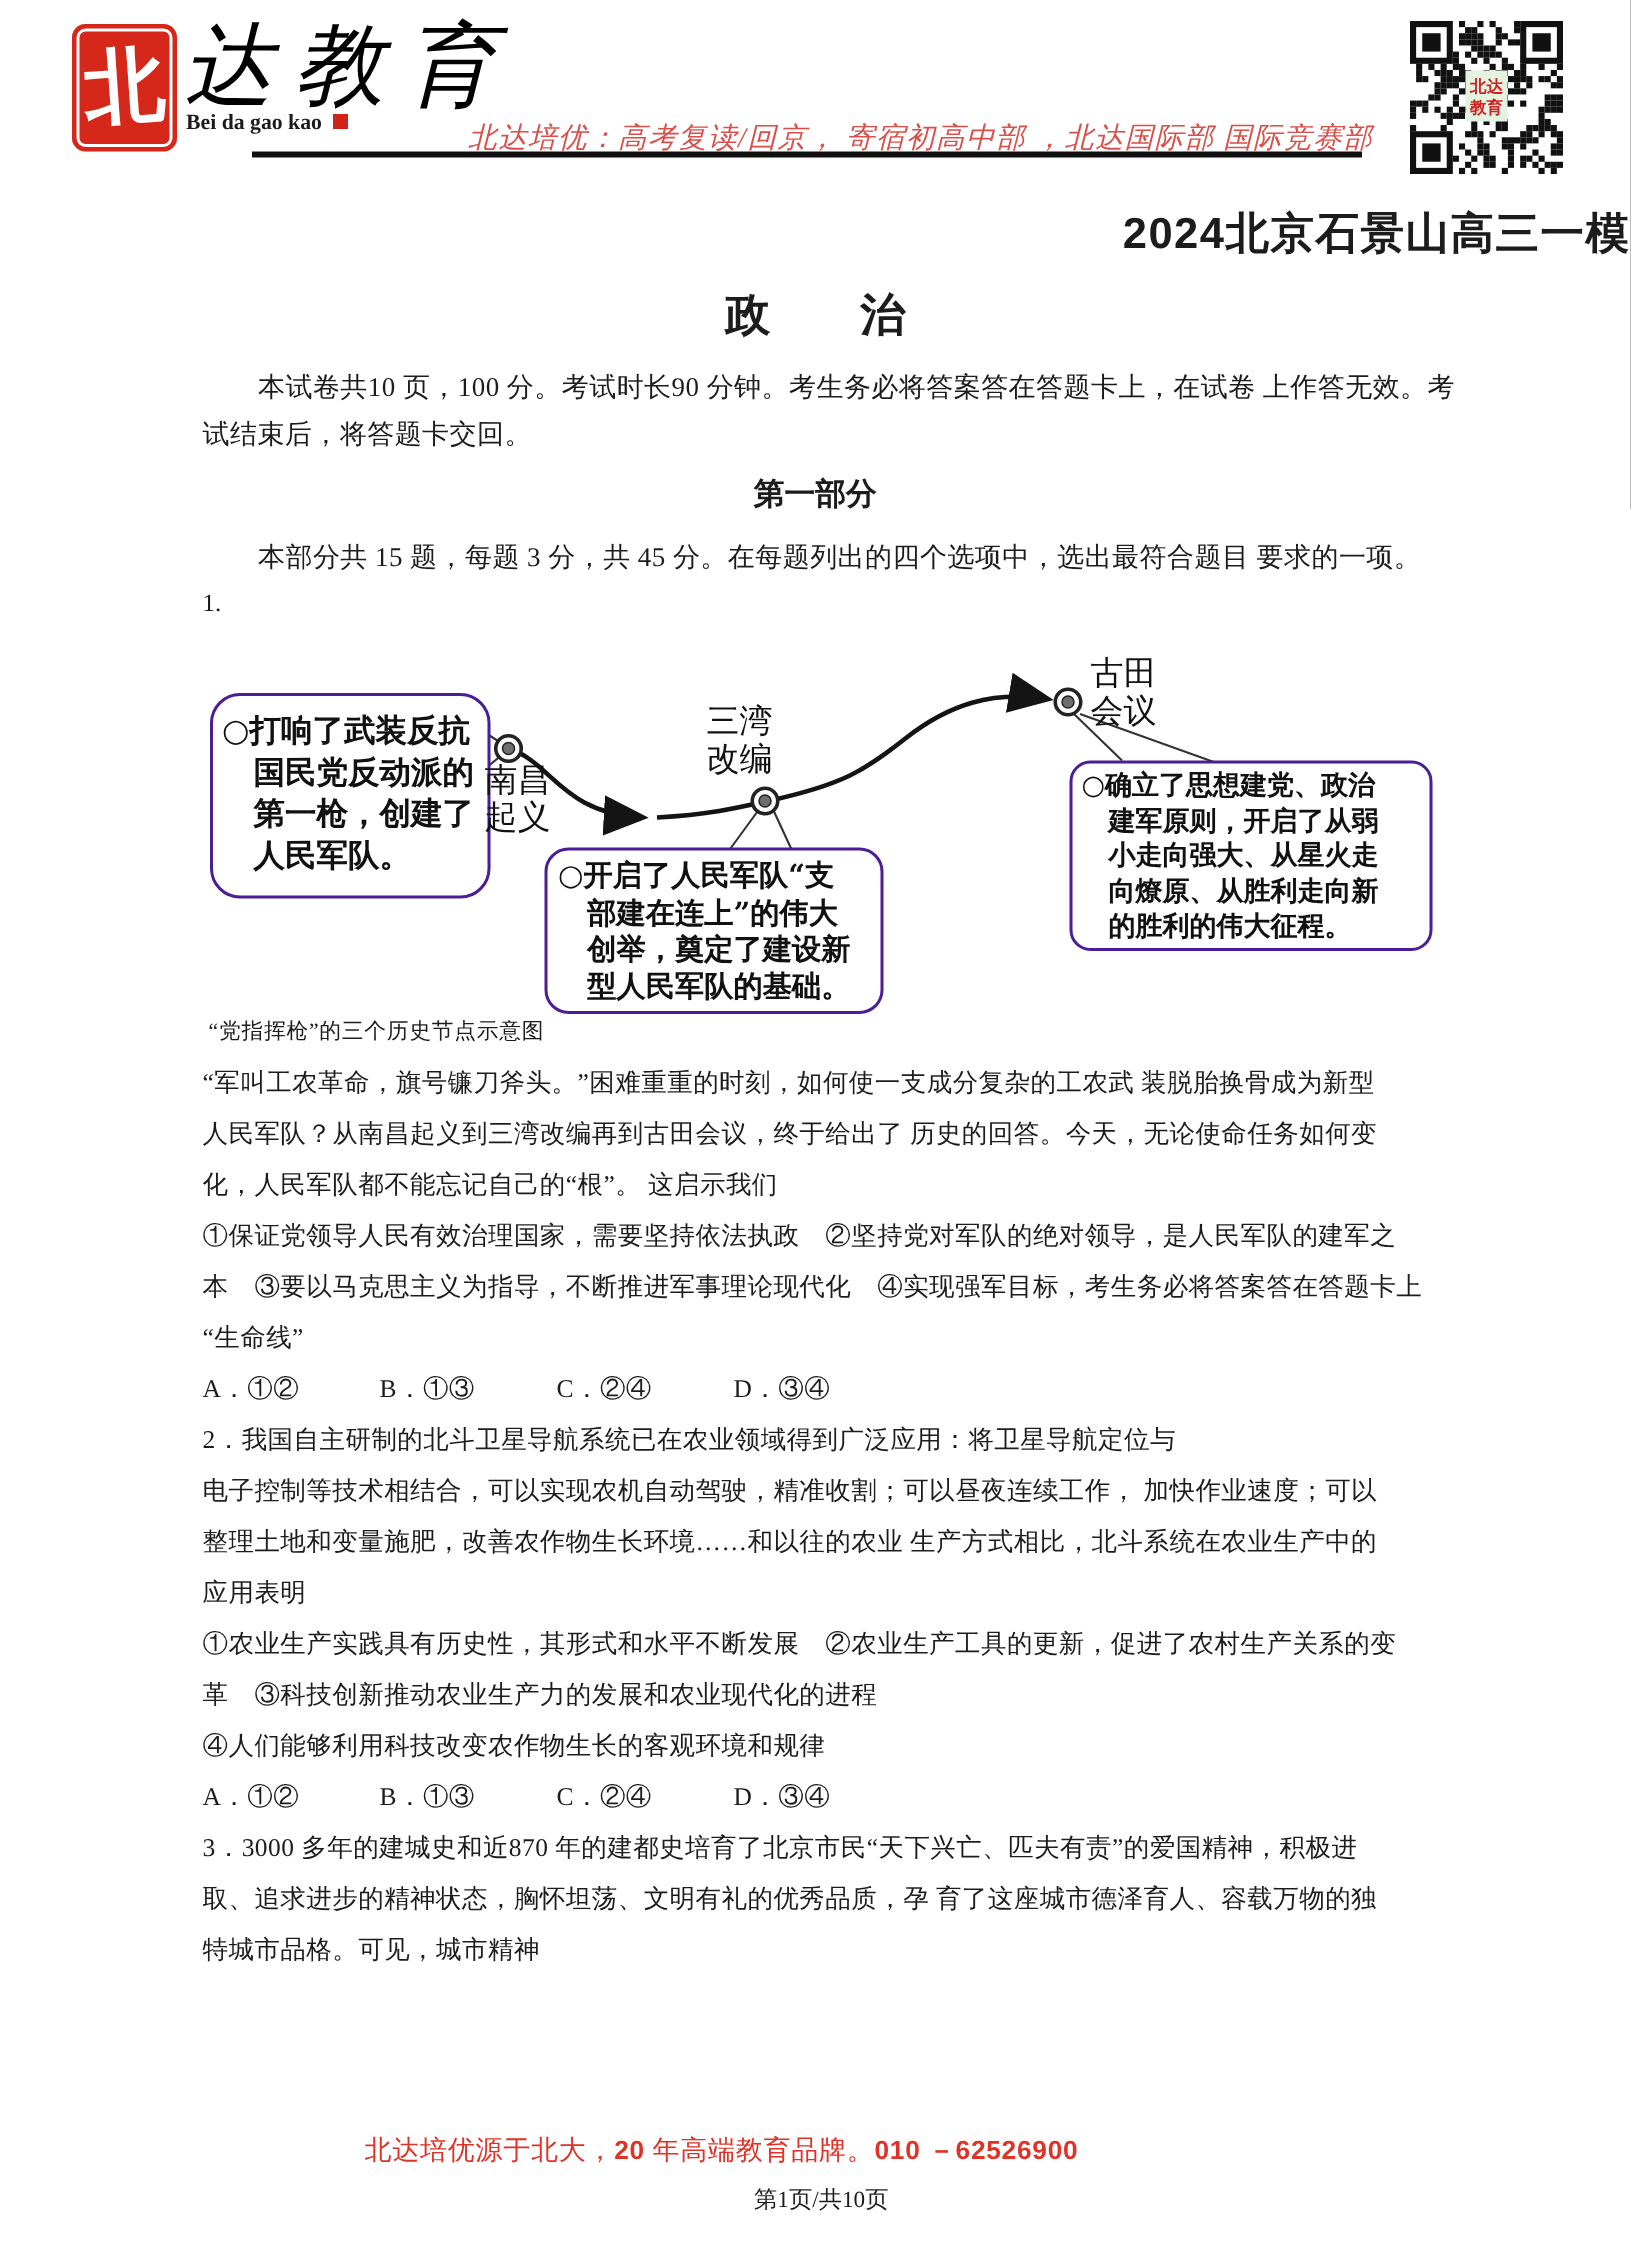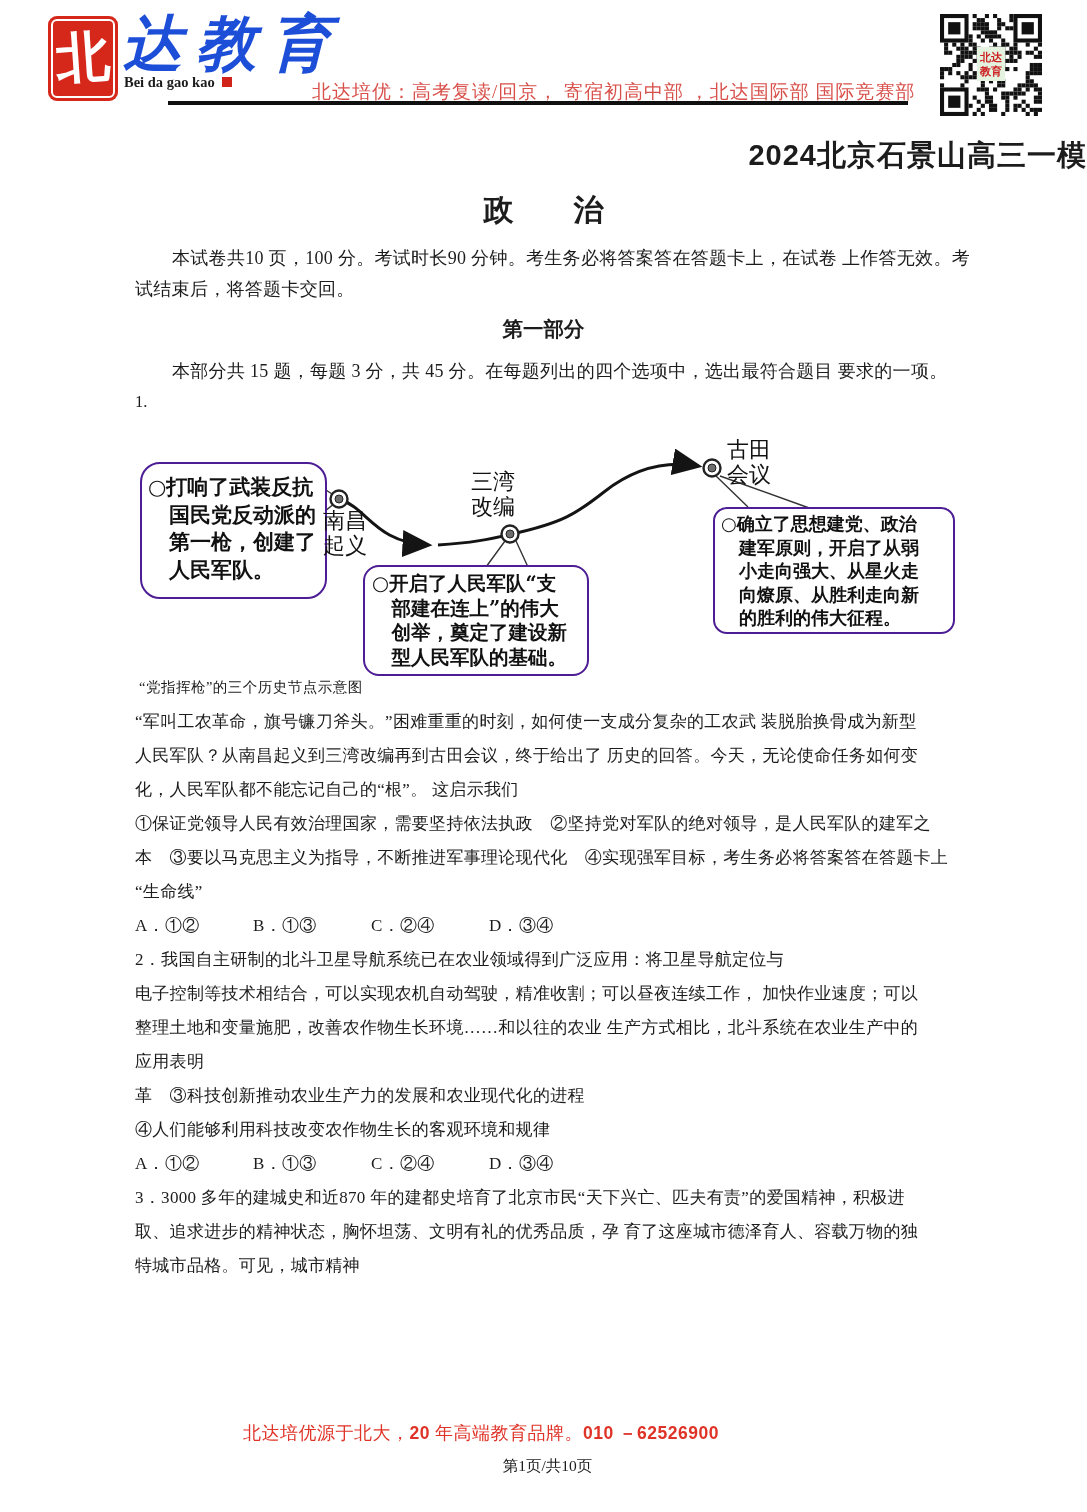--- a/index.html
+++ b/index.html
@@ -3,26 +3,26 @@
 <meta charset="utf-8">
 <style>
   html,body{margin:0;padding:0;background:#888;}
   .page{position:relative;width:1087px;height:1512px;background:#ffffff;margin:0 auto;overflow:hidden;
         font-family:"Liberation Serif","DejaVu Serif",serif;color:#1c1c1c;}
   .abs{position:absolute;white-space:nowrap;}
   
   .stamp{position:absolute;left:48px;top:16px;width:70px;height:85px;background:#d6281a;border-radius:9px;
          box-shadow:inset 0 0 0 3px #d6281a, inset 0 0 0 5px #ffffff;display:flex;align-items:center;justify-content:center;}
   .stamp span{color:#fff;font-size:54px;font-weight:bold;font-family:"DejaVu Serif",serif;transform:rotate(-4deg);}
-  .brand{position:absolute;left:122px;top:4px;font-size:60px;font-weight:bold;color:#1d4ed8;
+  .brand{position:absolute;left:122px;top:4px;font-size:60px;font-weight:normal;color:#000000;
          letter-spacing:14px;font-family:"DejaVu Serif",serif;font-style:italic;}
   .brand-sub{position:absolute;left:124px;top:74px;font-size:14.5px;font-weight:bold;color:#1b1b1b;
              font-family:"Liberation Serif",serif;}
   .brand-sub .sq{display:inline-block;width:10px;height:10px;background:#d0231a;margin-left:7px;}
-  .tagline{position:absolute;left:312px;top:79px;font-size:19px;color:#d8504a;letter-spacing:1px;}
+  .tagline{position:absolute;left:312px;top:79px;font-size:19px;color:#d8504a;letter-spacing:1px;font-style:italic;}
   .rule{position:absolute;left:168px;top:101px;width:740px;height:3.5px;background:#101010;}
   #qr{position:absolute;left:940px;top:14px;}
   
   .doc-title{position:absolute;left:0;top:136px;width:100%;text-align:right;font-size:29px;font-weight:600;
              font-family:"Liberation Sans","DejaVu Sans",sans-serif;letter-spacing:1px;}
   .doc-subject{position:absolute;left:0;top:190px;width:100%;text-align:center;font-size:30px;font-weight:600;
              font-family:"Liberation Sans","DejaVu Sans",sans-serif;}
   .part-heading{position:absolute;left:0;top:315px;width:100%;text-align:center;font-size:20.5px;font-weight:bold;
              font-family:Liberation Sans, sans-serif;}
   .tline{font-size:18px;letter-spacing:0.3px;}
@@ -368,20 +368,21 @@
       <div class="line">人民军队？从南昌起义到三湾改编再到古田会议，终于给出了 历史的回答。今天，无论使命任务如何变</div>
       <div class="line">化，人民军队都不能忘记自己的“根”。 这启示我们</div>
       <div class="line">①保证党领导人民有效治理国家，需要坚持依法执政　②坚持党对军队的绝对领导，是人民军队的建军之</div>
       <div class="line">本　③要以马克思主义为指导，不断推进军事理论现代化　④实现强军目标，考生务必将答案答在答题卡上</div>
       <div class="line">“生命线”</div>
       <div class="line"><span class="opt">A．①②</span><span class="opt">B．①③</span><span class="opt">C．②④</span><span class="opt">D．③④</span></div>
       <div class="line">2．我国自主研制的北斗卫星导航系统已在农业领域得到广泛应用：将卫星导航定位与</div>
       <div class="line">电子控制等技术相结合，可以实现农机自动驾驶，精准收割；可以昼夜连续工作， 加快作业速度；可以</div>
       <div class="line">整理土地和变量施肥，改善农作物生长环境……和以往的农业 生产方式相比，北斗系统在农业生产中的</div>
       <div class="line">应用表明</div>
+      <div class="line">①农业生产实践具有历史性，其形式和水平不断发展　②农业生产工具的更新，促进了农村生产关系的变</div>
       <div class="line">革　③科技创新推动农业生产力的发展和农业现代化的进程</div>
       <div class="line">④人们能够利用科技改变农作物生长的客观环境和规律</div>
       <div class="line"><span class="opt">A．①②</span><span class="opt">B．①③</span><span class="opt">C．②④</span><span class="opt">D．③④</span></div>
       <div class="line">3．3000 多年的建城史和近870 年的建都史培育了北京市民“天下兴亡、匹夫有责”的爱国精神，积极进</div>
       <div class="line">取、追求进步的精神状态，胸怀坦荡、文明有礼的优秀品质，孕 育了这座城市德泽育人、容载万物的独</div>
       <div class="line">特城市品格。可见，城市精神</div>
     </div>
 
   <div class="promo" id="promo"><span>北达培优源于北大，</span><b>20</b><span> 年高端教育品牌。</span><b>010 －62526900</b></div>
   <div class="pagenum">第1页/共10页</div>

